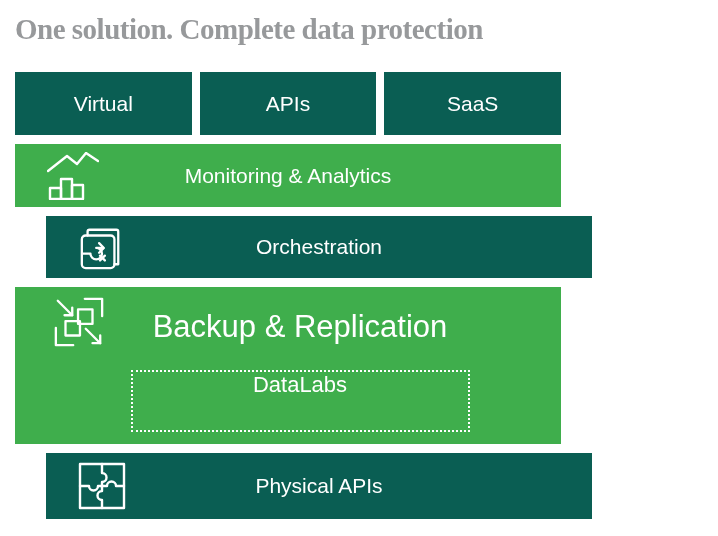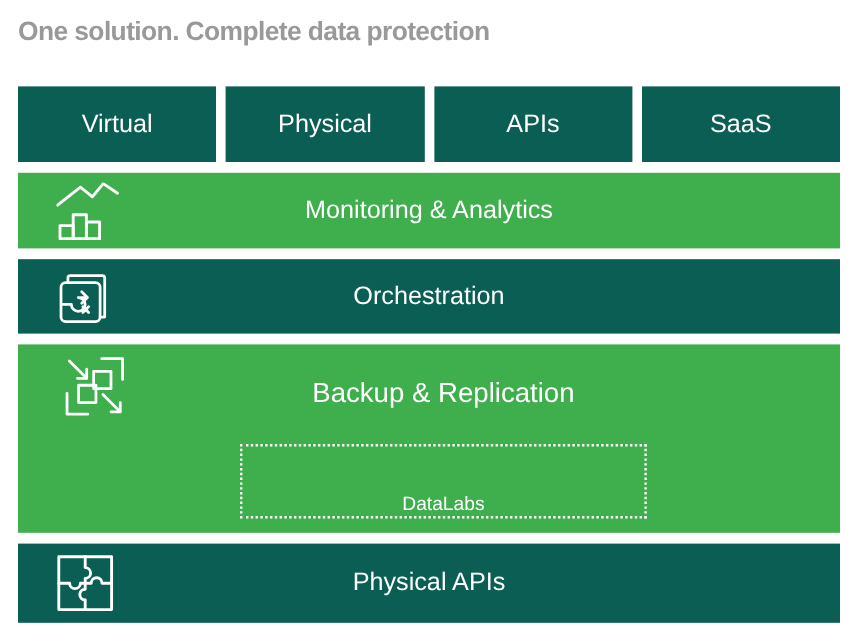--- a/index.html
+++ b/index.html
@@ -15,31 +15,32 @@
     width: 718px;
     height: 536px;
     background: var(--white);
     font-family: "Liberation Sans", sans-serif;
     overflow: hidden;
   }
   .title {
     position: absolute;
     left: 15px;
     top: 13px;
-    font-size: 22px;
+    font-size: 29px;
     font-weight: bold;
     letter-spacing: -0.5px;
     color: var(--titlegray);
     white-space: nowrap;
+    font-family: Liberation Serif, serif;
   }
   .stack {
     position: absolute;
     left: 15px;
     top: 72px;
-    width: 685px;
+    width: 546px;
     display: flex;
     flex-direction: column;
     gap: 9px;
   }
   .platforms {
     display: flex;
     flex-direction: row;
     gap: 8px;
     height: 63px;
   }
@@ -52,21 +53,21 @@
     justify-content: center;
     font-size: 21px;
   }
   .bar {
     position: relative;
     width: 100%;
     color: var(--white);
     padding-left: 24px;
   }
   .bar.green-bg { background: var(--green); }
-  .bar.teal-bg  { background: var(--teal); }
+  .bar.teal-bg  { background: var(--teal); margin-left: 31px; }
   .bar.monitoring { height: 63px; }
   .bar.orchestration { height: 62px; }
   .bar.backup { height: 157px; }
   .bar.apis { height: 66px; }
   .bar-icon {
     position: absolute;
     left: 32px;
     top: 50%;
     transform: translateY(-50%);
     line-height: 0;
@@ -82,33 +83,33 @@
   }
   .backup { display: flex; flex-direction: column; align-items: center; }
   .backup-icon {
     position: absolute;
     left: 37px;
     top: 8px;
     line-height: 0;
   }
   .backup-title {
     margin-top: 21px;
-    font-size: 23px;
+    font-size: 31px;
     line-height: 38px;
     text-align: left;
   }
   .datalabs {
     margin-top: 24px;
     width: 339px;
     height: 62px;
     border: 2px dotted var(--white);
     display: flex;
-    align-items: flex-end;
+    align-items: flex-start;
     justify-content: center;
-    font-size: 16px;
+    font-size: 22px;
   }
   svg { display: block; }
   svg .stroke {
     fill: none;
     stroke: var(--white);
     stroke-width: 2.4;
     stroke-linecap: round;
     stroke-linejoin: round;
   }
 </style>
@@ -117,23 +118,20 @@
 
 <div class="canvas">
 
   <h1 class="title">One solution. Complete data protection</h1>
 
   <div class="stack">
 
     <div class="platforms">
       <div class="pbox">
         <span>Virtual</span>
-      </div>
-      <div class="pbox">
-        <span>Physical</span>
       </div>
       <div class="pbox">
         <span>APIs</span>
       </div>
       <div class="pbox">
         <span>SaaS</span>
       </div>
     </div>
 
     <div class="bar green-bg monitoring">

